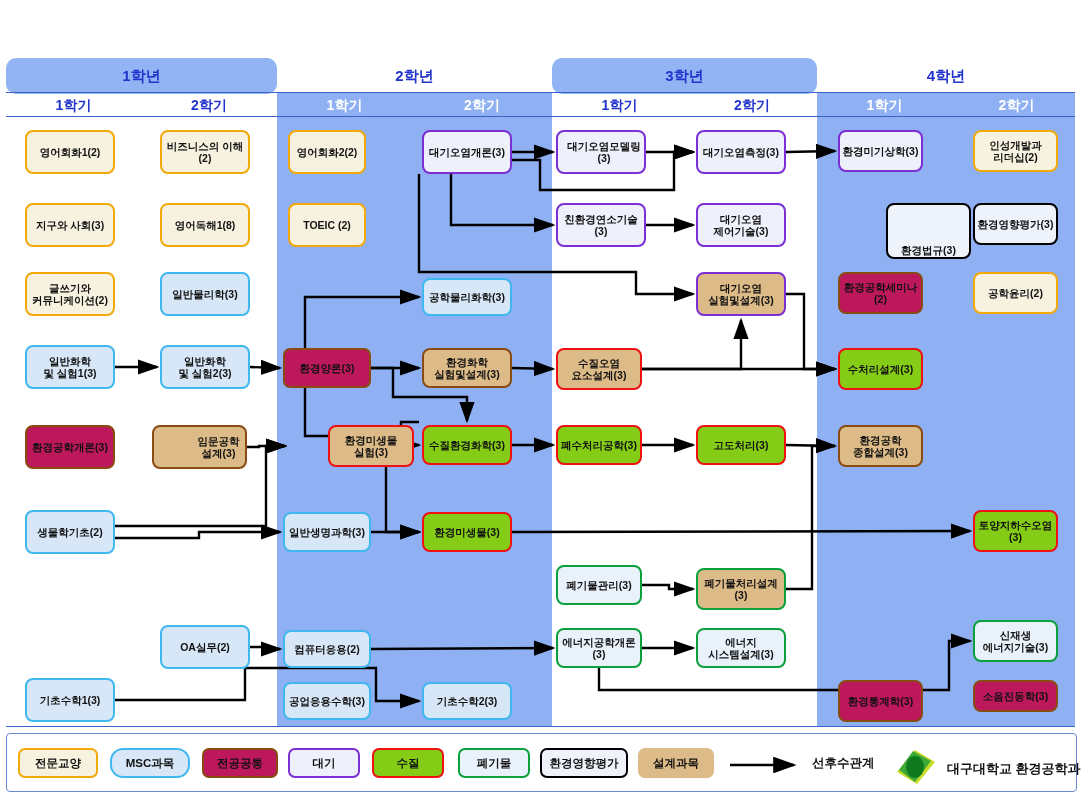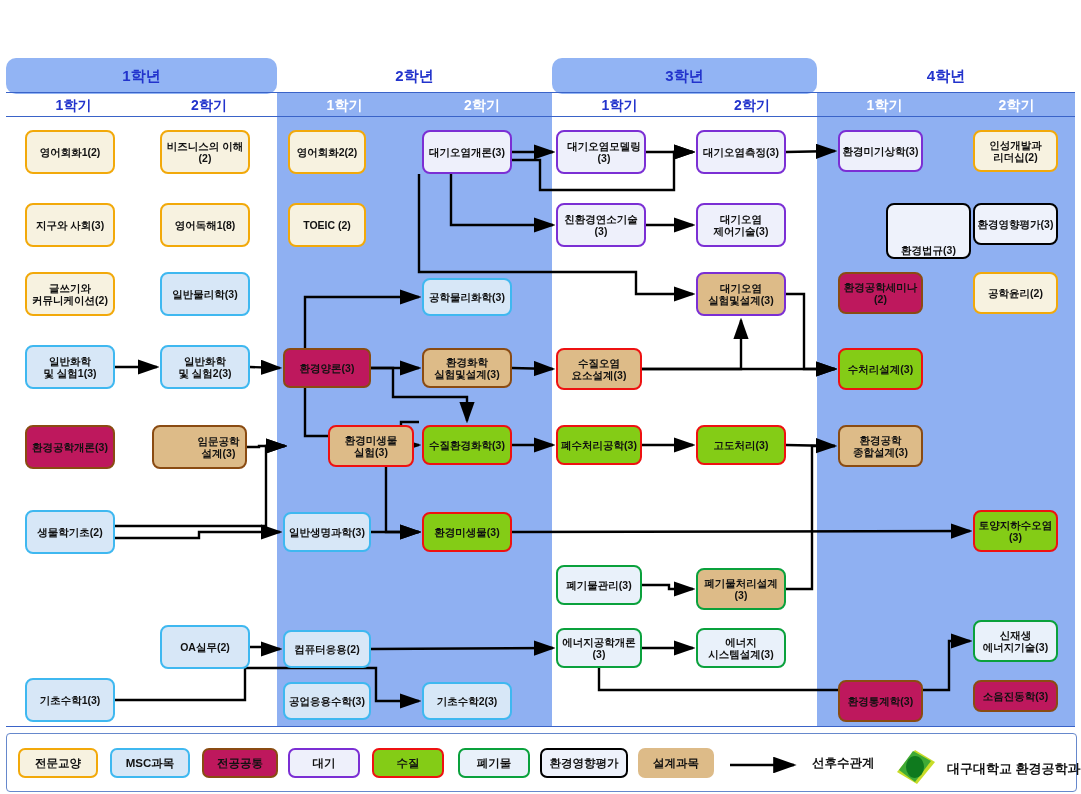--- a/index.html
+++ b/index.html
@@ -225,21 +225,21 @@
 에너지기술(3)</span></div>
       <div class="box c-gongtong" style="left: 838px; top: 680px; width: 85px; height: 42px;"><span>환경통계학(3)</span></div>
       <div class="box c-gongtong" style="left: 973px; top: 680px; width: 85px; height: 32px; justify-content: center;"><span>소음진동학(3)</span></div>
     </div>
 
   <div class="legendbar"></div>
   <div id="legenditems">
       <div class="legbox c-gyoyang" style="left: 18px; width: 80px;">
         <span>전문교양</span>
       </div>
-      <div class="legbox c-msc" style="left: 110px; width: 80px;">
+      <div class="legbox c-msc" style="left: 110px; width: 80px; border-radius: 13px;">
         <span>MSC과목</span>
       </div>
       <div class="legbox c-gongtong" style="left: 202px; width: 76px;">
         <span>전공공통</span>
       </div>
       <div class="legbox c-daegi" style="left: 288px; width: 72px;">
         <span>대기</span>
       </div>
       <div class="legbox c-sujil" style="left: 372px; width: 72px;">
         <span>수질</span>

